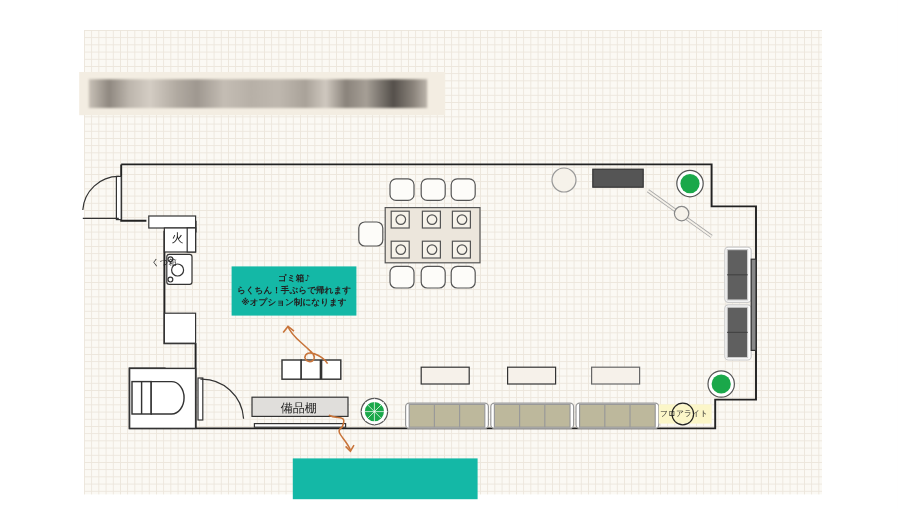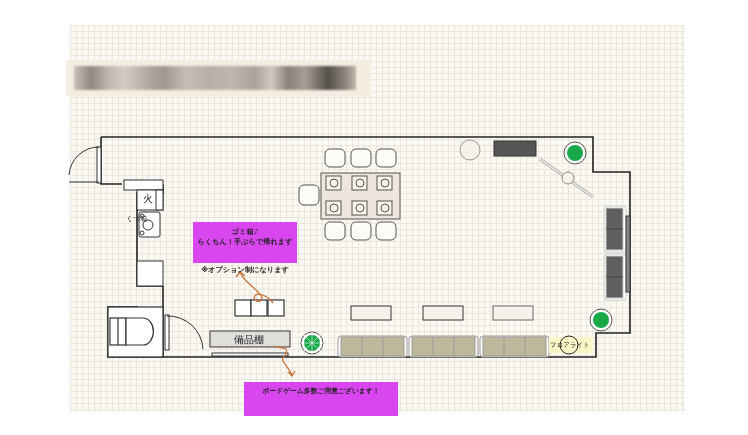--- a/index.html
+++ b/index.html
@@ -8,21 +8,21 @@
     background-color:#fbf9f4;
     background-image:
       linear-gradient(#ece6dc 1px, transparent 1px),
       linear-gradient(90deg,#ece6dc 1px, transparent 1px);
     background-size:6px 6px;}
   .title-blur{position:absolute;left:66px;top:60px;width:305px;height:36px;background:#f3ede2;}
   .title-blur .bar{position:absolute;left:8px;top:6px;width:282px;height:24px;
     background:linear-gradient(90deg,#c9c2b8 0%,#8f8880 6%,#bdb6ad 12%,#d4cdc4 18%,#b1aaa1 26%,#9f9890 32%,#c4bdb4 40%,#b7b0a7 48%,#bfb8af 56%,#a9a299 64%,#cfc8bf 70%,#8a837b 76%,#a69f96 82%,#55504b 90%,#8b847c 96%,#bcb5ac 100%);
     filter:blur(1px);color:transparent;font-size:11px;line-height:24px;overflow:hidden;white-space:nowrap;}
   svg{position:absolute;left:0;top:0;}
-  .note{position:absolute;background:#d946ef;color:#222;font-size:7.2px;font-weight:bold;text-align:center;line-height:11px;}
+  .note{position:absolute;background:#14b8a6;color:#222;font-size:7.2px;font-weight:bold;text-align:center;line-height:11px;}
   .label{position:absolute;font-size:7px;color:#222;}
 </style>
 </head>
 <body>
 
 <div class="paper"></div>
 
 <div class="title-blur">
   <div class="bar">██ ██ ██████ ████</div>
 </div>
@@ -179,18 +179,17 @@
 </svg>
 
 <div class="label" style="left:126px;top:180px;font-size:7px;margin-top:34px;">くつ箱</div>
 <div class="label" style="left:143px;top:192px;font-size:10px;">火</div>
 <div class="label" style="left:234px;top:333px;font-size:10px;">備品棚</div>
 <div class="label" style="left:550px;top:341px;font-size:6.5px;font-weight:normal;">フロアライト</div>
 
 <div class="note" style="left:193px;top:222px;width:104px;height:37px;padding-top:4px;">
   <div>ゴミ箱♪</div>
   <div style="line-height:9px;">らくちん！手ぶらで帰れます</div>
-  <div style="line-height:11px;margin-top:18px;">※オプション制になります</div>
+  <div style="line-height:11px;">※オプション制になります</div>
 </div>
 
 <div class="note" style="left:244px;top:382px;width:154px;height:30px;padding-top:4px;font-size:6.8px;">
-  <div>ボードゲーム多数ご用意ございます！</div>
 </div>
 
 </body></html>

